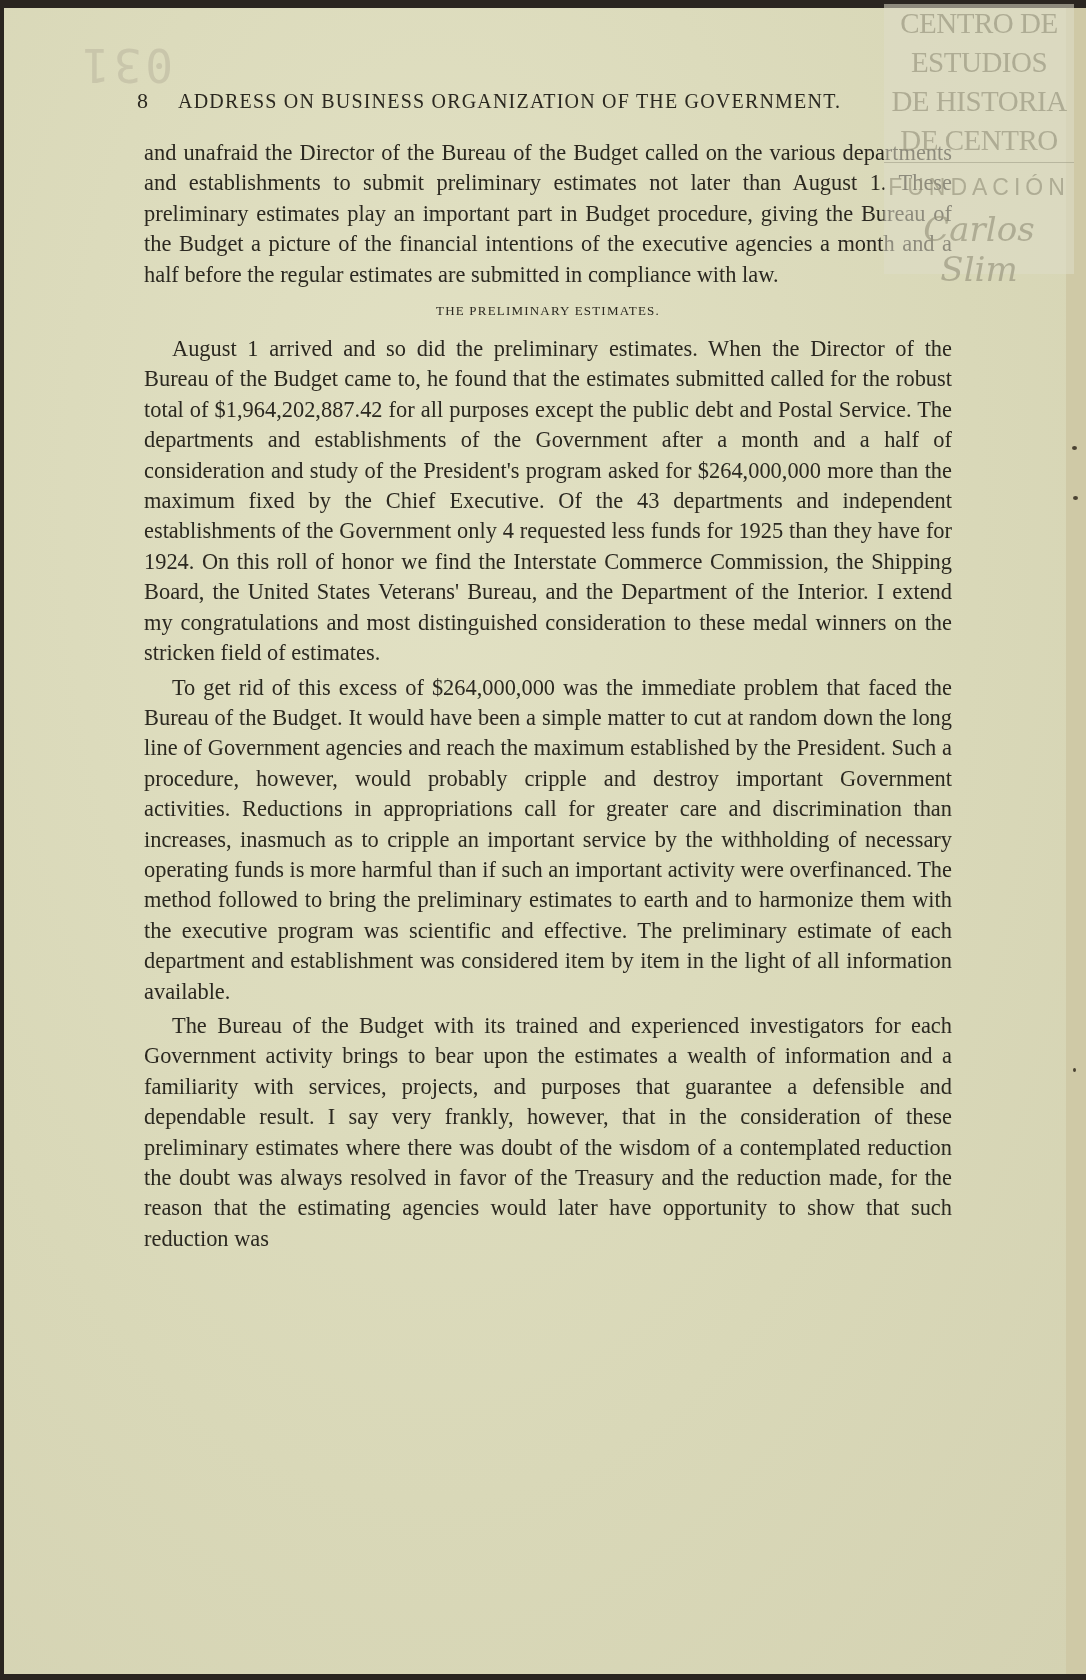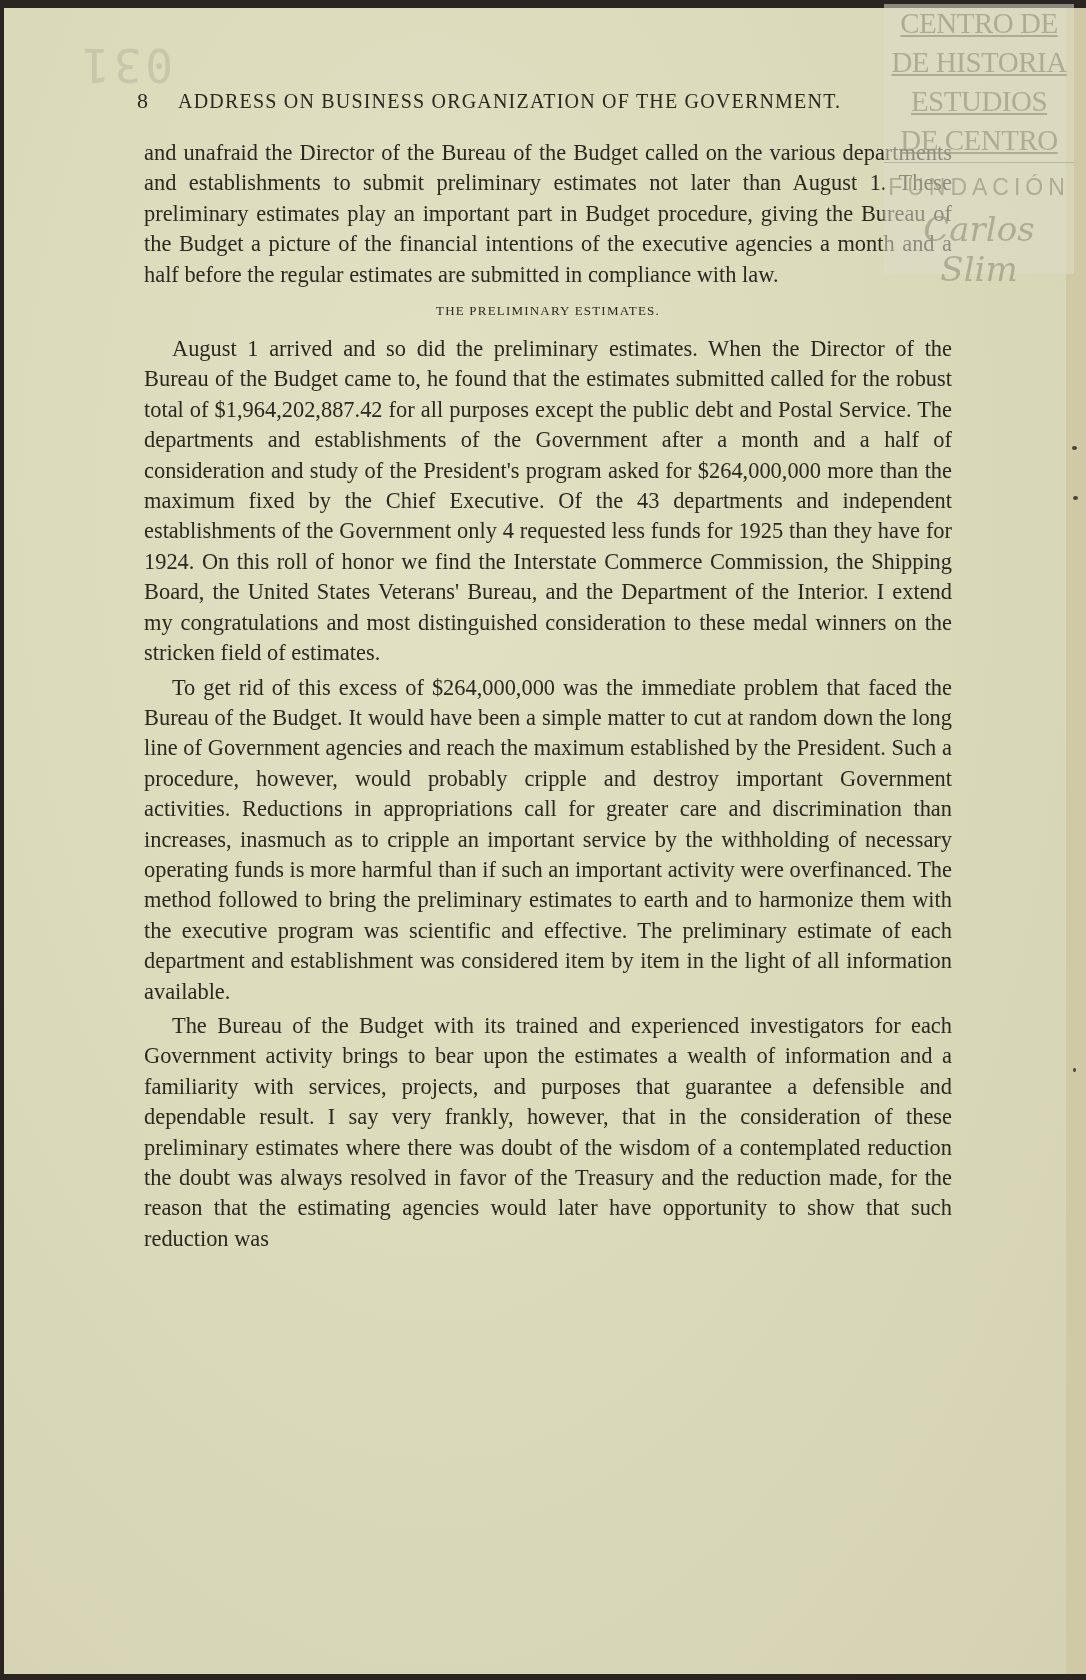--- a/index.html
+++ b/index.html
@@ -42,21 +42,21 @@
       margin: 10px 0 12px 0 !important; line-height: 22px;
       text-transform: uppercase;
     }
     .watermark {
       position: absolute; left: 884px; top: 4px; width: 190px; height: 270px;
       background: rgba(222,221,200,0.55);
       color: rgba(150,148,125,0.65);
       font-family: "Liberation Serif", serif;
       text-align: center;
     }
-    .wm-line { font-size: 29px; line-height: 39px; letter-spacing: -0.5px; text-decoration: underline; }
+    .wm-line { font-size: 29px; line-height: 39px; letter-spacing: -0.5px; }
     .wm-sans { font-family: Liberation Sans, sans-serif; font-size: 23px; letter-spacing: 5px; line-height: 44px; }
     .wm-script { font-style: italic; font-size: 34px; line-height: 40px; font-family: "DejaVu Serif", serif; }
     .wm-rule { border-top: 1px solid rgba(150,148,125,0.5); margin: 2px 0; }
     .speck { position: absolute; width: 5px; height: 4px; background: #4a4232; border-radius: 50%; }
   </style>
 </head>
 <body>
 
 <div class="page"></div>
 <div class="edge-right"></div>
@@ -71,22 +71,22 @@
 <div class="text-block">
   <p>and unafraid the Director of the Bureau of the Budget called on the various departments and establishments to submit preliminary estimates not later than August 1. These preliminary estimates play an important part in Budget procedure, giving the Bureau of the Budget a picture of the financial intentions of the executive agencies a month and a half before the regular estimates are submitted in compliance with law.</p>
   <p class="section-heading">THE PRELIMINARY ESTIMATES.</p>
   <p class="indent">August 1 arrived and so did the preliminary estimates. When the Director of the Bureau of the Budget came to, he found that the estimates submitted called for the robust total of $1,964,202,887.42 for all purposes except the public debt and Postal Service. The departments and establishments of the Government after a month and a half of consideration and study of the President's program asked for $264,000,000 more than the maximum fixed by the Chief Executive. Of the 43 departments and independent establishments of the Government only 4 requested less funds for 1925 than they have for 1924. On this roll of honor we find the Interstate Commerce Commission, the Shipping Board, the United States Veterans' Bureau, and the Department of the Interior. I extend my congratulations and most distinguished consideration to these medal winners on the stricken field of estimates.</p>
   <p class="indent">To get rid of this excess of $264,000,000 was the immediate problem that faced the Bureau of the Budget. It would have been a simple matter to cut at random down the long line of Government agencies and reach the maximum established by the President. Such a procedure, however, would probably cripple and destroy important Government activities. Reductions in appropriations call for greater care and discrimination than increases, inasmuch as to cripple an important service by the withholding of necessary operating funds is more harmful than if such an important activity were overfinanced. The method followed to bring the preliminary estimates to earth and to harmonize them with the executive program was scientific and effective. The preliminary estimate of each department and establishment was considered item by item in the light of all information available.</p>
   <p class="indent">The Bureau of the Budget with its trained and experienced investigators for each Government activity brings to bear upon the estimates a wealth of information and a familiarity with services, projects, and purposes that guarantee a defensible and dependable result. I say very frankly, however, that in the consideration of these preliminary estimates where there was doubt of the wisdom of a contemplated reduction the doubt was always resolved in favor of the Treasury and the reduction made, for the reason that the estimating agencies would later have opportunity to show that such reduction was</p>
 </div>
 
 <div class="watermark">
   <div class="wm-line">CENTRO DE</div>
+  <div class="wm-line">ESTUDIOS</div>
   <div class="wm-line">DE HISTORIA</div>
-  <div class="wm-line">ESTUDIOS</div>
   <div class="wm-line">DE CENTRO</div>
   <div class="wm-rule"></div>
   <div class="wm-sans">FUNDACIÓN</div>
   <div class="wm-script">Carlos Slim</div>
 </div>
 
 <div class="speck" style="left:1072px; top:446px;"></div>
 <div class="speck" style="left:1073px; top:496px;"></div>
 <div class="speck" style="left:1073px; top:1068px; width:3px;"></div>
 

